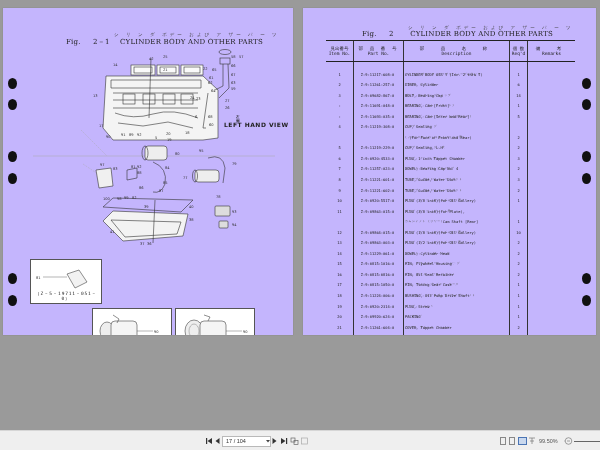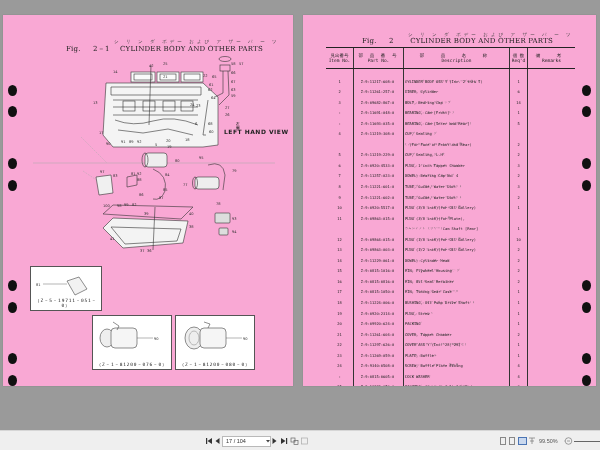--- a/index.html
+++ b/index.html
@@ -4,21 +4,21 @@
 <style>
   html, body { margin:0; padding:0; }
   body {
     width:600px; height:450px; overflow:hidden;
     background:#9b9b9b;
     font-family:"Liberation Sans", sans-serif;
     position:relative;
   }
   .viewer { position:absolute; left:0; top:0; width:600px; height:430px; background:#9a9a9a; }
   .page {
-    position:absolute; top:15px; height:371px; background:#f9a8d4;
+    position:absolute; top:8px; height:327px; background:#c4b5fd;
     box-shadow:0 0 1px #777;
     overflow:hidden;
   }
   .page.left { left:3px; width:290px; }
   .page.right { left:303px; width:293px; }
   .hole { position:absolute; width:9px; height:11px; border-radius:50%; background:#111; }
   .page.left .hole { left:5px; }
   .page.right .hole { right:5px; }
 
   .fig-header { position:absolute; text-align:left; white-space:nowrap; color:#222; font-family:"DejaVu Serif", serif; }

